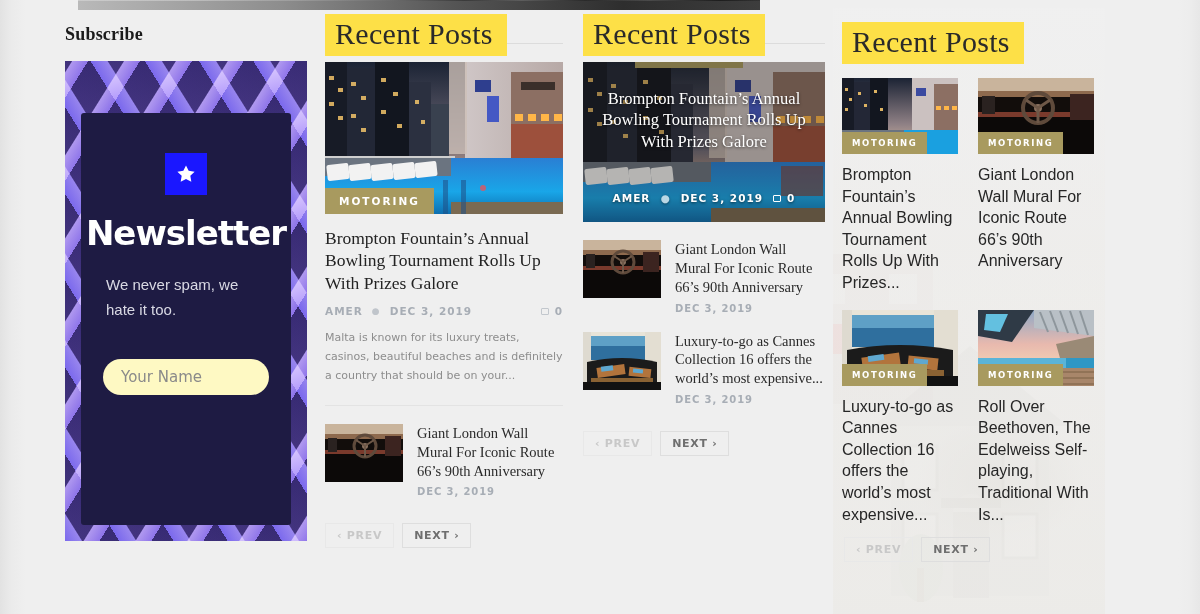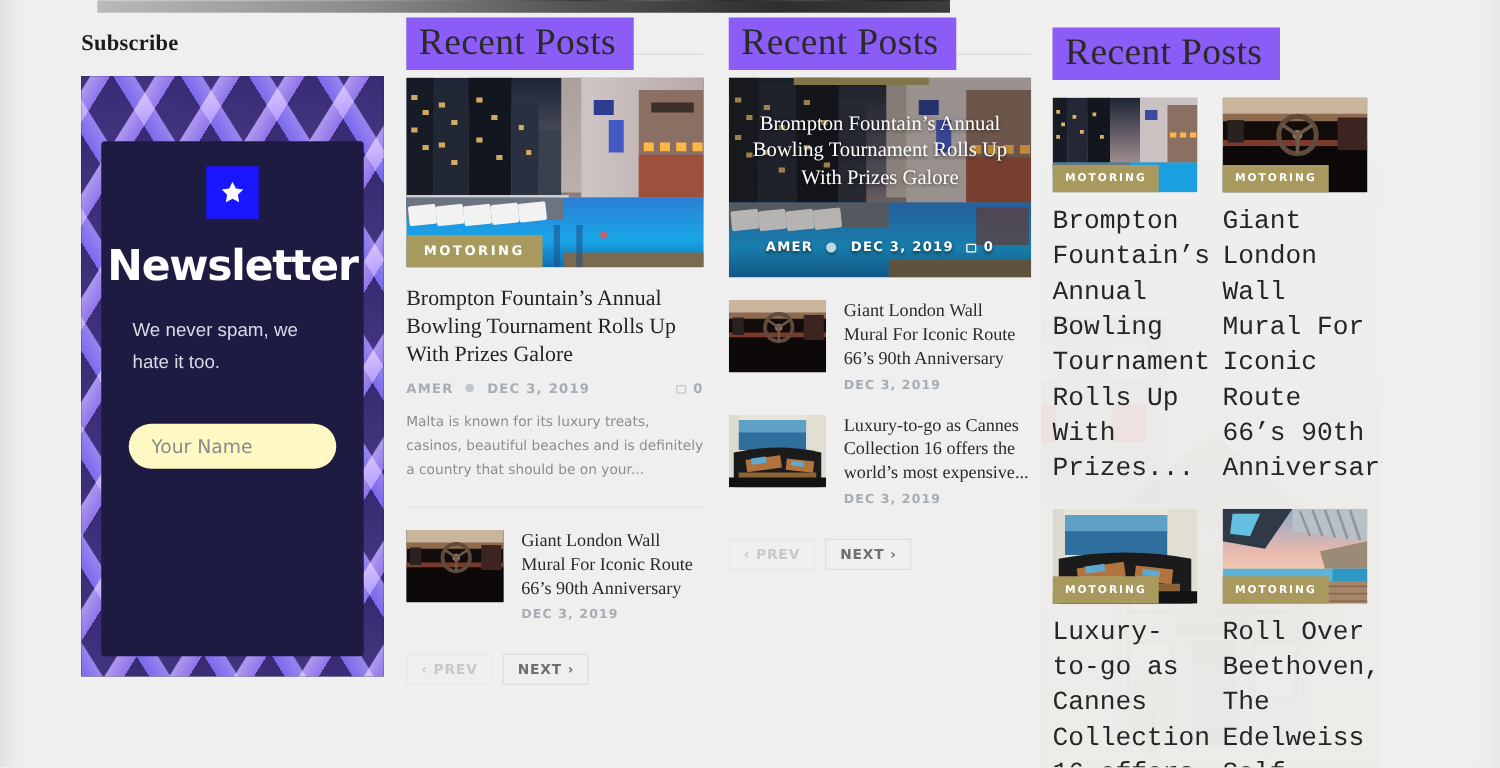--- a/index.html
+++ b/index.html
@@ -60,21 +60,21 @@
     background:
       repeating-linear-gradient(58deg, #6c5ce7 0px, #8b7ae8 14px, #2b2054 15px, #231a49 46px),
       repeating-linear-gradient(-58deg, #7a63e0 0px, #a08ae8 13px, #1d1740 14px, #17123a 44px),
       #171235;
     background-blend-mode: screen, normal, normal;
   }
   .newsletter-inner {
     position: absolute; left: 16px; right: 16px; top: 52px; bottom: 16px;
     background: #1e1b43; border-radius: 3px;
     display: flex; flex-direction: column; align-items: center;
-    padding-top: 20px;
+    padding-top: 40px;
   }
   .star-badge {
     width: 42px; height: 42px; background: #1a17ff;
     display: flex; align-items: center; justify-content: center;
     color: #fff; font-size: 24px; line-height: 1;
   }
   .newsletter-head {
     margin-top: 18px; color: #fff; font-size: 34px; font-weight: 800;
     letter-spacing: -1px; font-family: "DejaVu Sans", sans-serif;
   }
@@ -91,21 +91,21 @@
   .nl-input.first { margin-top: 36px; }
   .nl-button {
     margin-top: 16px; width: 166px; height: 62px; border: 0; border-radius: 31px;
     background: #1a17ff; color: #fff; font-size: 14px; font-weight: 800;
     letter-spacing: .6px; line-height: 1.45; cursor: pointer;
     font-family: "DejaVu Sans", sans-serif;
   }
 
   
   .widget-title-box {
-    display: inline-block; background: #8b5cf6; padding: 3px 14px 5px 10px;
+    display: inline-block; background: #fde047; padding: 3px 14px 5px 10px;
     font-family: "Liberation Serif", serif;
     font-size: 30px; color: #2a2a2a; letter-spacing: .3px; white-space: nowrap;
   }
   .title-rule {
     height: 1px; background: #dcdcdc; margin-top: -13px;
     position: relative; z-index: -1;
   }
 
   
   .col2 { position: absolute; left: 325px; top: 14px; width: 238px; }
@@ -199,22 +199,22 @@
 
   .grid-2 { display: flex; flex-wrap: wrap; gap: 16px 20px; margin-top: 14px; }
   .grid-card { width: 116px; }
   .grid-img { position: relative; width: 116px; height: 76px; overflow: hidden; }
   .grid-badge {
     position: absolute; left: 0; bottom: 0; background: #a89a5f; color: #fff;
     font-size: 8.5px; font-weight: 700; letter-spacing: 1.6px; padding: 6px 10px;
     font-family: "DejaVu Sans", sans-serif;
   }
   .grid-title {
-    margin-top: 10px; font-family: Liberation Mono, monospace;
-    font-size: 21px; line-height: 1.35; color: #262626;
+    margin-top: 10px; font-family: Liberation Sans, sans-serif;
+    font-size: 16px; line-height: 1.35; color: #262626;
   }
   .col4 .pager { margin-top: 12px; padding-left: 2px; }
 
   
   .ph { width: 100%; height: 100%; display: block; }
 </style>
 </head>
 <body>
 
 <div id="page">

